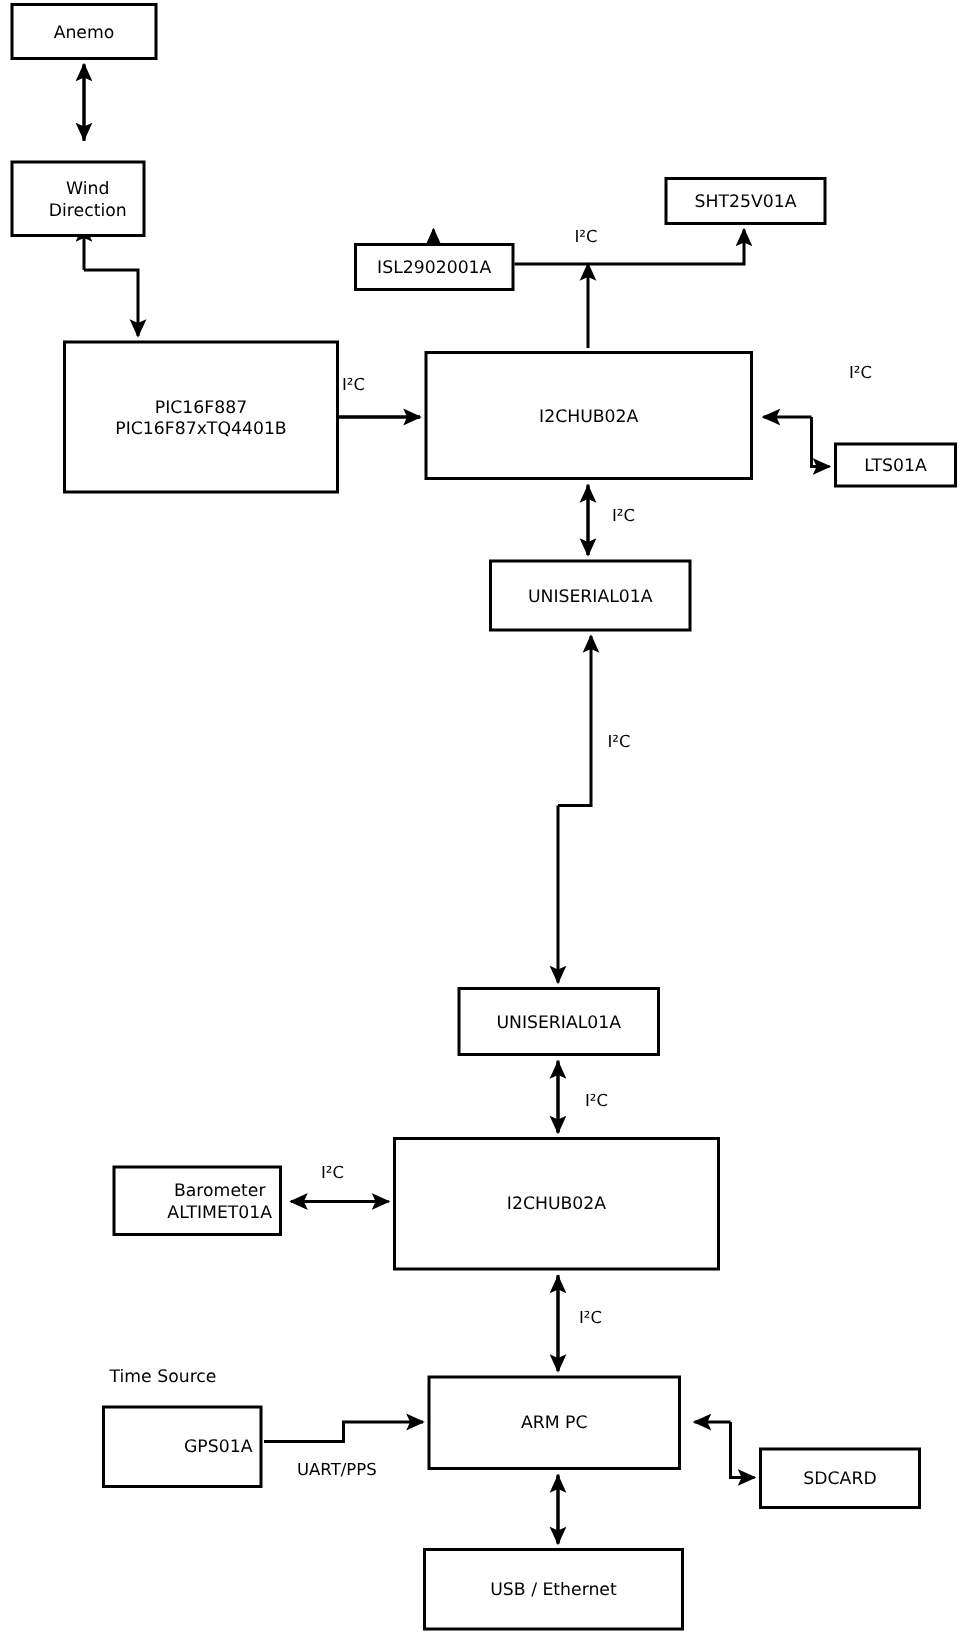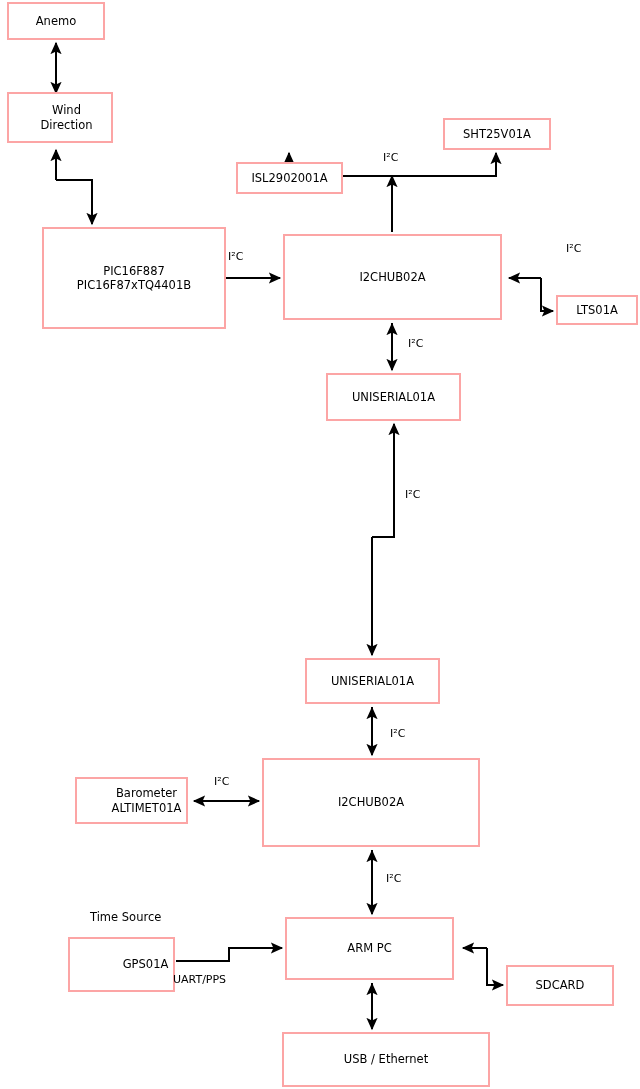--- a/index.html
+++ b/index.html
@@ -18,21 +18,21 @@
   #wire-layer {
     position: absolute;
     left: 0;
     top: 0;
     width: 640px;
     height: 1089px;
   }
   .node {
     position: absolute;
     box-sizing: border-box;
-    border: 2px solid #fca5a5;
+    border: 2px solid #000000;
     background: #ffffff;
     display: flex;
     align-items: center;
     justify-content: center;
     text-align: center;
     line-height: 1.25;
     font-size: 11.5px;
     color: #000000;
     z-index: 2;
   }
@@ -108,21 +108,21 @@
 
       <line x1="372" y1="983" x2="372" y2="1029"></line>
       <line x1="372" y1="1029" x2="372" y2="984"></line>
     </g>
   </svg>
 
   <div class="node" style="left:7px;top:2px;width:98px;height:38px;">
     <span class="node-label">Anemo</span>
   </div>
 
-  <div class="node" style="left:7px;top:92px;width:106px;height:51px;padding-left:13px;">
+  <div class="node" style="left:7px;top:107px;width:90px;height:51px;padding-left:13px;">
     <span class="node-label">Wind
 Direction</span>
   </div>
 
   <div class="node" style="left:2px;top:227px;width:184px;height:102px;margin-left:40px;">
     <span class="node-label">PIC16F887
 PIC16F87xTQ4401B</span>
   </div>
 
   <div class="node" style="left:236px;top:118px;width:107px;height:32px;margin-top:44px;">
@@ -163,29 +163,29 @@
   </div>
 
   <div class="node" style="left:285px;top:917px;width:169px;height:63px;">
     <span class="node-label">ARM PC</span>
   </div>
 
   <div class="node" style="left:506px;top:965px;width:108px;height:41px;">
     <span class="node-label">SDCARD</span>
   </div>
 
-  <div class="node" style="left:282px;top:1032px;width:208px;height:55px;">
+  <div class="node" style="left:282px;top:1032px;width:174px;height:55px;">
     <span class="node-label">USB / Ethernet</span>
   </div>
 
   <span class="edge-label" style="left:228px;top:250px;">I²C</span>
   <span class="edge-label" style="left:383px;top:151px;">I²C</span>
   <span class="edge-label" style="left:566px;top:242px;">I²C</span>
   <span class="edge-label" style="left:408px;top:337px;">I²C</span>
   <span class="edge-label" style="left:405px;top:488px;">I²C</span>
   <span class="edge-label" style="left:390px;top:727px;">I²C</span>
   <span class="edge-label" style="left:214px;top:775px;">I²C</span>
   <span class="edge-label" style="left:386px;top:872px;">I²C</span>
-  <span class="edge-label" style="left:173px;top:973px;">UART/PPS</span>
+  <span class="edge-label" style="left:198px;top:973px;">UART/PPS</span>
 
-  <span class="free-label" style="left:90px;top:910px;">Time Source</span>
+  <span class="free-label" style="left:73px;top:910px;">Time Source</span>
 
 </div>
 
 </body></html>

